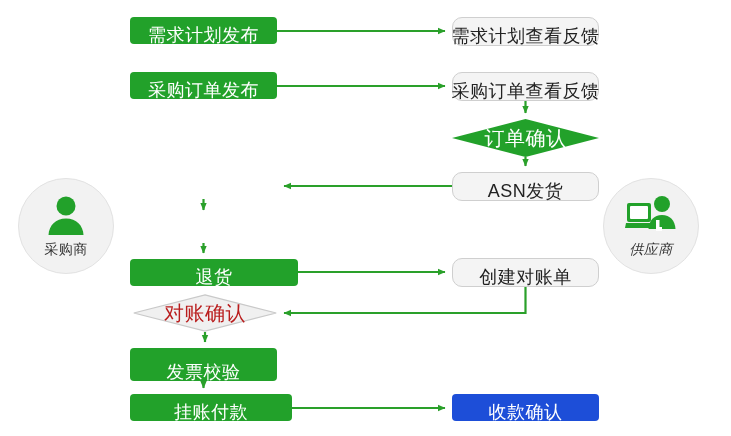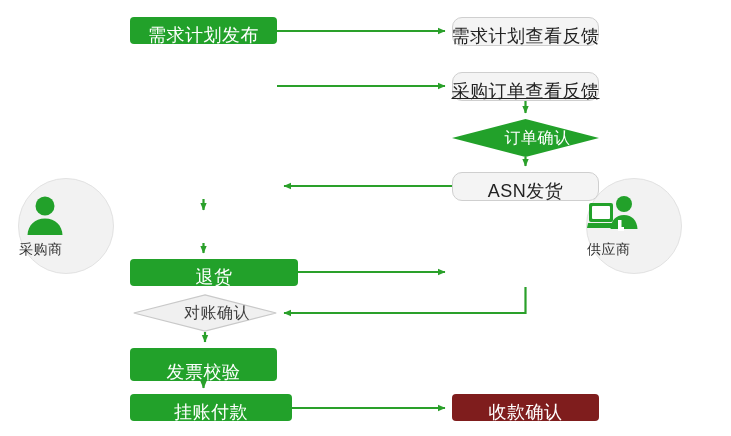--- a/index.html
+++ b/index.html
@@ -35,60 +35,60 @@
     color: #ffffff;
     border-radius: 4px;
   }
   .node.gray {
     background: #f4f4f4;
     color: #222222;
     border: 1px solid #cfcfcf;
     border-radius: 10px;
   }
   .node.red {
-    background: #7f1d1d;
+    background: #1d4ed8;
     color: #ffffff;
     border-radius: 4px;
   }
 
   
   .diamond-wrap {
     position: absolute;
   }
   .diamond-wrap svg {
     display: block;
   }
   .diamond-label {
     position: absolute;
-    left: 12px;
+    left: 0;
     top: 0;
     width: 100%;
     height: 100%;
     display: flex;
     align-items: center;
     justify-content: center;
-    font-size: 16px;
+    font-size: 20px;
     letter-spacing: 0.5px;
     white-space: nowrap;
     pointer-events: none;
   }
   .diamond-label.on-green { color: #ffffff; }
-  .diamond-label.on-gray  { color: #404040; }
+  .diamond-label.on-gray  { color: #b91c1c; }
 
   
   .actor {
     position: absolute;
     width: 96px;
     height: 96px;
     border-radius: 50%;
     background: #f2f2f2;
     border: 1px solid #e2e2e2;
     display: flex;
     flex-direction: column;
-    align-items: flex-start;
+    align-items: center;
     justify-content: center;
     box-sizing: border-box;
   }
   .actor .glyph {
     width: 52px;
     height: 44px;
     display: flex;
     align-items: flex-end;
     justify-content: center;
     margin-bottom: 2px;
@@ -152,21 +152,21 @@
   <div class="actor" style="left:18px; top:178px;">
     <span class="glyph">
       <svg width="46" height="42" viewBox="0 0 46 42" xmlns="http://www.w3.org/2000/svg">
         <circle cx="23" cy="11" r="9.5" fill="#22a12a"></circle>
         <path d="M23 23.5 C12.5 23.5 6 30.5 5.5 40 L40.5 40 C40 30.5 33.5 23.5 23 23.5 Z" fill="#22a12a"></path>
       </svg>
     </span>
     <span class="caption">采购商</span>
   </div>
 
-  <div class="actor" style="left:586px; top:178px;">
+  <div class="actor" style="left:603px; top:178px;font-style:italic;">
     <span class="glyph">
       <svg width="52" height="42" viewBox="0 0 52 42" xmlns="http://www.w3.org/2000/svg">
         <rect x="2" y="8" width="24" height="19" rx="2" fill="#22a12a"></rect>
         <rect x="5" y="11" width="18" height="13" rx="1" fill="#ffffff"></rect>
         <path d="M1 28 L27 28 L29 33 L0 33 Z" fill="#22a12a"></path>
         <circle cx="37" cy="9" r="8" fill="#22a12a"></circle>
         <path d="M37 20 C29 20 24 25.5 23.5 34 L50.5 34 C50 25.5 45 20 37 20 Z" fill="#22a12a"></path>
         <path d="M31 25 L31 36 L37 36 L37 32 L34.5 32 L34.5 25 Z" fill="#ffffff"></path>
       </svg>
     </span>
@@ -174,42 +174,48 @@
   </div>
 
   <div class="node green" style="left:130px; top:17px; width:147px; height:27px;">
     <span>需求计划发布</span>
   </div>
 
   <div class="node gray" style="left:452px; top:17px; width:147px; height:29px;">
     <span>需求计划查看反馈</span>
   </div>
 
-
-  <div class="node gray" style="left:452px; top:72px; width:147px; height:29px;text-decoration:underline;">
+  <div class="node green" style="left:130px; top:72px; width:147px; height:27px;">
+    <span>采购订单发布</span>
+  </div>
+
+  <div class="node gray" style="left:452px; top:72px; width:147px; height:29px;">
     <span>采购订单查看反馈</span>
   </div>
 
   <div class="diamond-wrap" style="left:452px; top:119px; width:147px; height:38px;">
     <svg width="147" height="38" viewBox="0 0 147 38" xmlns="http://www.w3.org/2000/svg">
       <polygon points="73.5,0 147,19 73.5,38 0,19" fill="#22a12a"></polygon>
     </svg>
     <span class="diamond-label on-green">订单确认</span>
   </div>
 
   <div class="node gray" style="left:452px; top:172px; width:147px; height:29px;">
     <span>ASN发货</span>
   </div>
 
 
 
   <div class="node green" style="left:130px; top:259px; width:168px; height:27px;">
     <span>退货</span>
   </div>
 
+  <div class="node gray" style="left:452px; top:258px; width:147px; height:29px;">
+    <span>创建对账单</span>
+  </div>
 
   <div class="diamond-wrap" style="left:133px; top:294px; width:144px; height:38px;">
     <svg width="144" height="38" viewBox="0 0 144 38" xmlns="http://www.w3.org/2000/svg">
       <polygon points="72,0.8 143.2,19 72,37.2 0.8,19" fill="#f0f0f0" stroke="#c9c9c9" stroke-width="1.2"></polygon>
     </svg>
     <span class="diamond-label on-gray">对账确认</span>
   </div>
 
   <div class="node green" style="left:130px; top:348px; width:147px; height:33px;">
     <span>发票校验</span>

